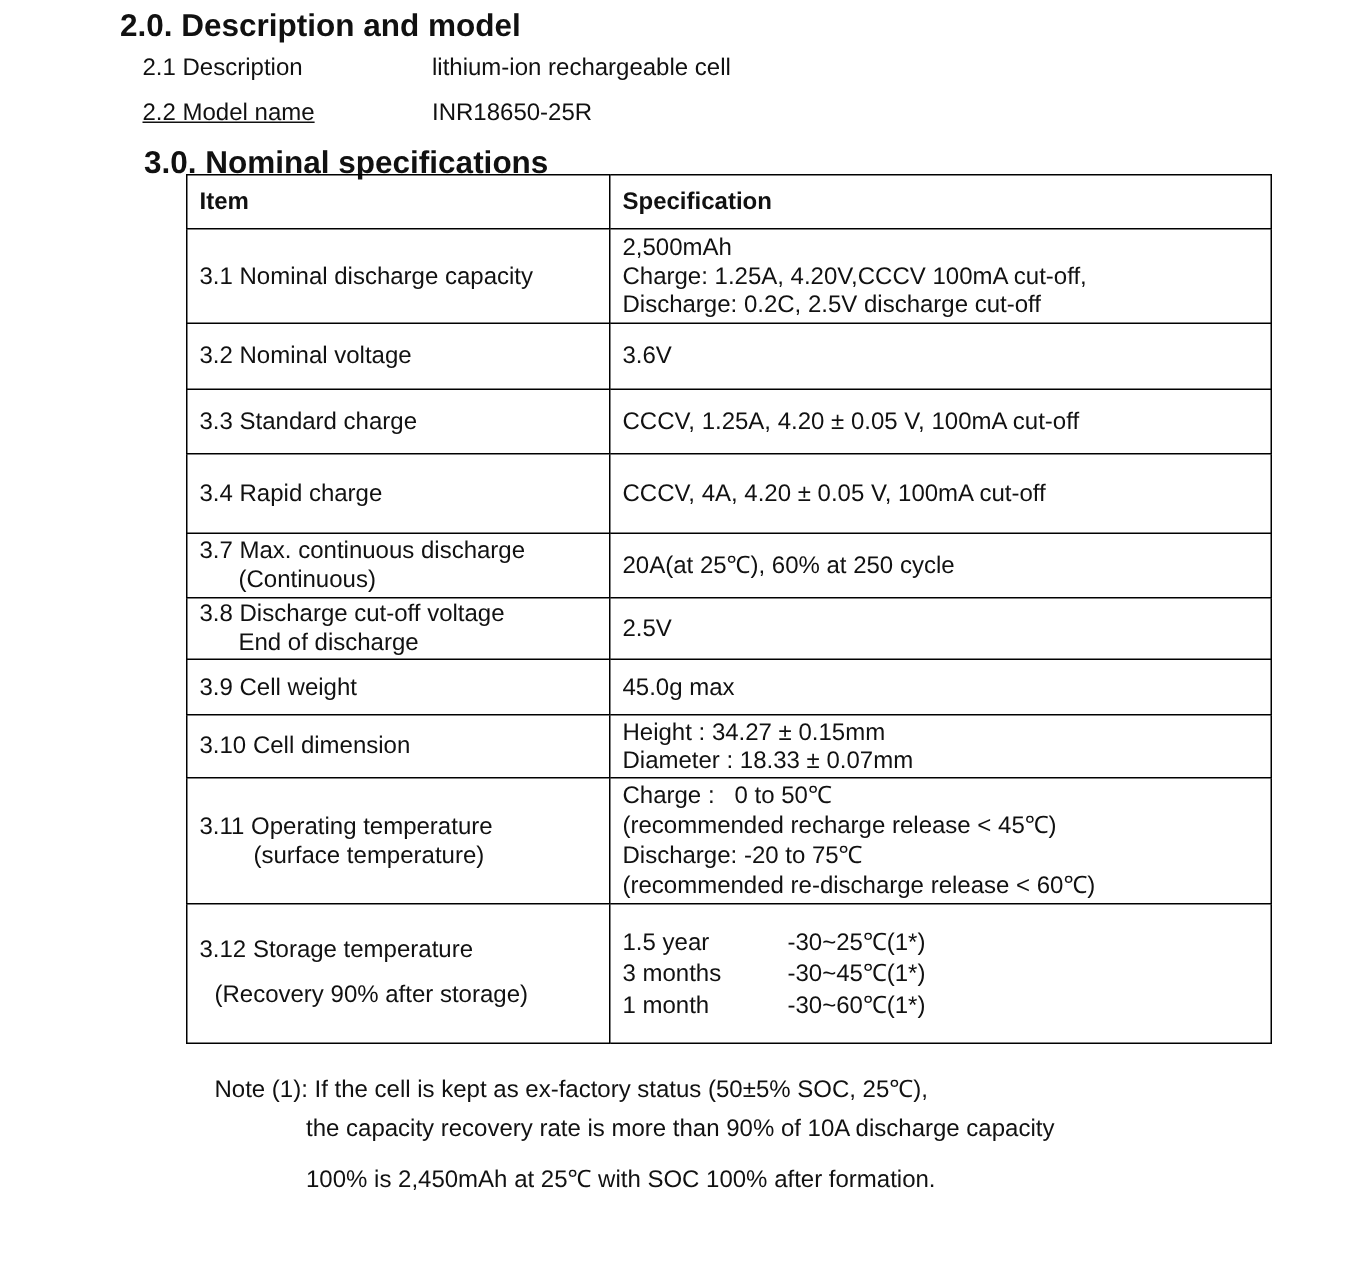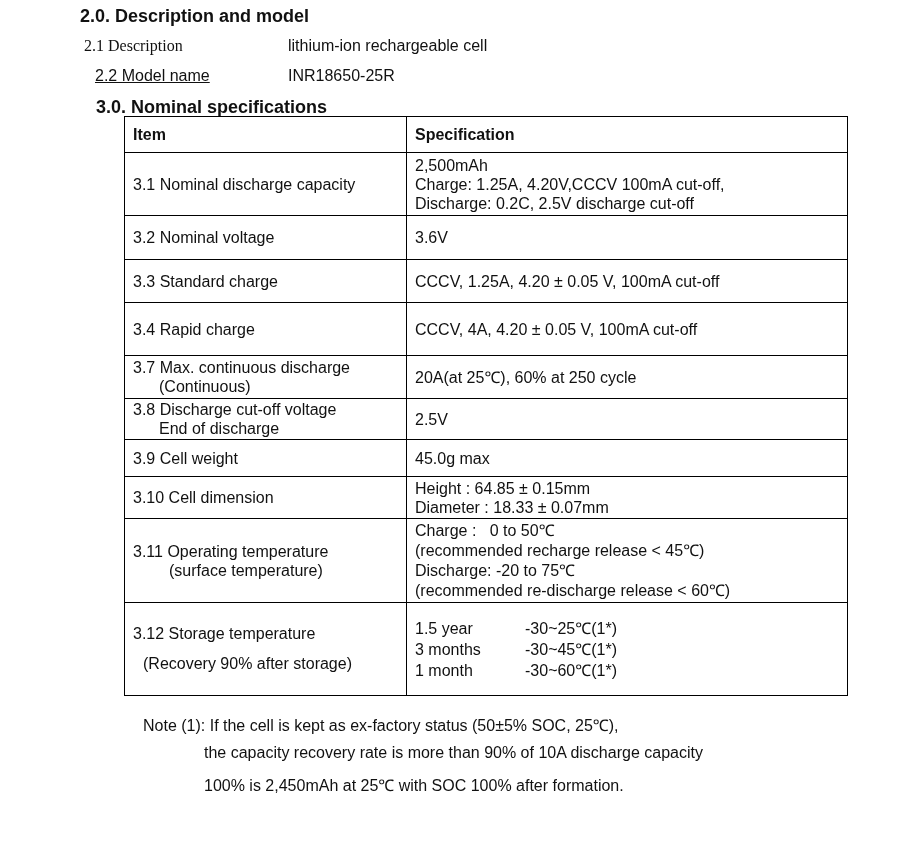--- a/index.html
+++ b/index.html
@@ -1,37 +1,37 @@
 <!DOCTYPE html>
 <html><head>
   <meta charset="utf-8">
   <style>
     html, body { margin:0; padding:0; background:#ffffff; }
     body { width:900px; height:852px; position:relative; overflow:hidden;
            font-family:"Liberation Sans", sans-serif; color:#111; font-size:16px; }
-    .h { position:absolute; font-weight:bold; font-size:18px;text-align:center; }
+    .h { position:absolute; font-weight:bold; font-size:21px;text-align:center; }
     .sub { position:absolute; font-size:16px; }
     .subval { position:absolute; font-size:16px; }
     table { position:absolute; left:104px; top:116px; width:724px;
             border-collapse:collapse;margin-left:20px; }
     td { border:1px solid #000; padding:0 8px; vertical-align:middle;
          font-size:16px; line-height:19px; }
     td.col1 { width:265px; }
     .bold { font-weight:bold; }
     .ind { padding-left:26px; display:block; }
     .ind2 { padding-left:36px; display:block; }
     .line { display:block; }
     .storage-row span.p { display:inline-block; width:110px; }
     .note { position:absolute; font-size:16px; }
   </style>
 </head>
 <body>
 
 <div class="h" style="left:80px;top:6px;">2.0. Description and model</div>
-<div class="sub" style="left:84px;top:37px;font-family:Liberation Serif, serif;">2.1 Description</div>
+<div class="sub" style="left:95px;top:37px;">2.1 Description</div>
 <div class="subval" style="left:288px;top:37px;">lithium-ion rechargeable cell</div>
 <div class="sub" style="left:95px;top:67px;text-decoration:underline;">2.2 Model name</div>
 <div class="subval" style="left:288px;top:67px;">INR18650-25R</div>
 <div class="h" style="left:80px;top:97px;margin-left:16px;">3.0. Nominal specifications</div>
 
 <table>
   <tbody>
       <tr style="height:36px;">
     <td class="col1 bold">Item</td>
     <td class="bold">Specification</td>
@@ -94,21 +94,21 @@
         </td>
     <td>
           <span class="line">45.0g max</span>
         </td>
   </tr>
   <tr style="height:42px;">
     <td class="col1">
           <span class="line">3.10 Cell dimension</span>
         </td>
     <td>
-      <span class="line">Height : 64.85 ± 0.15mm</span>
+      <span class="line">Height : 34.27 ± 0.15mm</span>
       <span class="line">Diameter : 18.33 ± 0.07mm</span>
     </td>
   </tr>
   <tr style="height:84px;">
     <td class="col1">
       <span class="line">3.11 Operating temperature</span>
       <span class="ind2">(surface temperature)</span>
     </td>
     <td style="line-height:20px;">
       <span class="line" style="white-space:pre;">Charge :   0 to 50℃</span>

